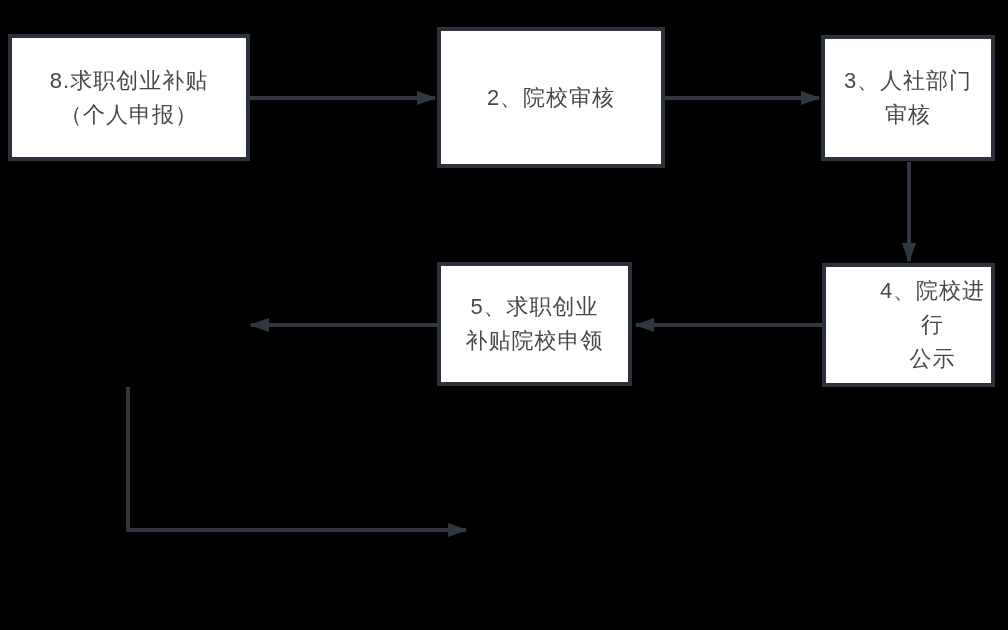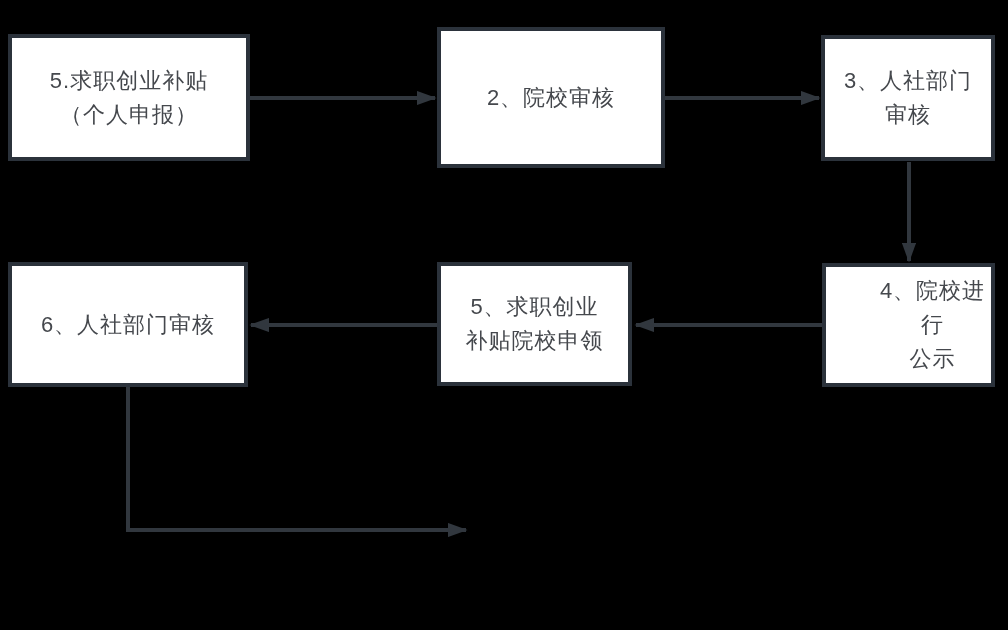--- a/index.html
+++ b/index.html
@@ -62,21 +62,21 @@
     </defs>
     <path class="edge" d="M250 98 H435" marker-end="url(#ah)"></path>
     <path class="edge" d="M633 98 H819" marker-end="url(#ah)"></path>
     <path class="edge" d="M909 162 V261" marker-end="url(#ah)"></path>
     <path class="edge" d="M822 325 H636" marker-end="url(#ah)"></path>
     <path class="edge" d="M437 325 H251" marker-end="url(#ah)"></path>
     <path class="edge" d="M128 387 V530 H466" marker-end="url(#ah)"></path>
   </svg>
 
   <div class="node" style="left:8px; top:34px; width:242px; height:127px;">
-    <span class="node-label">5.求职创业补贴
+    <span class="node-label">8.求职创业补贴
 （个人申报）</span>
   </div>
 
   <div class="node" style="left:437px; top:27px; width:228px; height:141px;">
     <span class="node-label">2、院校审核</span>
   </div>
 
   <div class="node" style="left:821px; top:35px; width:174px; height:126px;">
     <span class="node-label">3、人社部门
 审核</span>
@@ -85,18 +85,15 @@
   <div class="node" style="left:822px; top:263px; width:173px; height:124px;padding-left:48px;">
     <span class="node-label">4、院校进行
 公示</span>
   </div>
 
   <div class="node" style="left:437px; top:262px; width:195px; height:124px;">
     <span class="node-label">5、求职创业
 补贴院校申领</span>
   </div>
 
-  <div class="node" style="left:8px; top:262px; width:240px; height:125px;">
-    <span class="node-label">6、人社部门审核</span>
-  </div>
 
 
 </div>
 
 </body></html>

